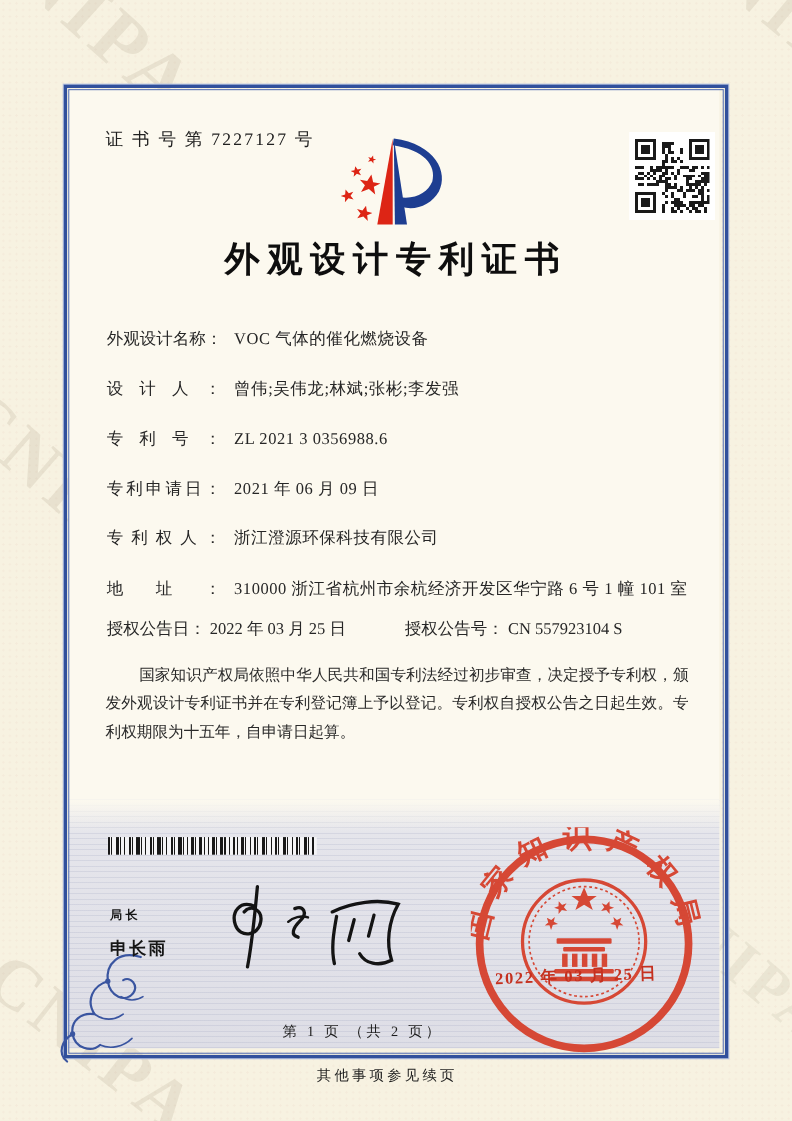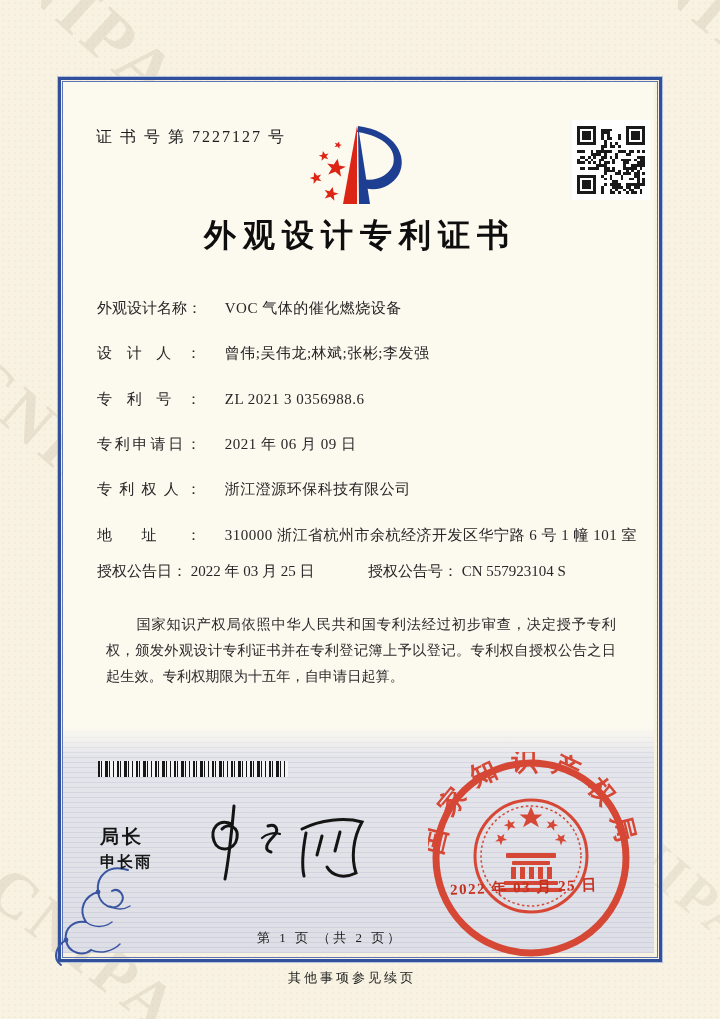--- a/index.html
+++ b/index.html
@@ -24,38 +24,38 @@
   .band{position:absolute;left:62px;top:727px;width:592px;height:226px;z-index:3;
         background:
           repeating-linear-gradient(0deg, rgba(115,125,165,.14) 0 1px, rgba(0,0,0,0) 1px 5px),
           linear-gradient(#e6e6ec,#dedee6);}
   .band::before{content:'';position:absolute;left:0;top:0;width:100%;height:30px;
         background:linear-gradient(#fcf9ef,rgba(252,249,239,0));}
   .frame{position:absolute;left:58px;top:77px;width:598px;height:879px;border:3px solid #31509c;
          box-shadow:0 0 0 1px #b4c0de;z-index:4;pointer-events:none;}
   .frame::after{content:'';position:absolute;inset:1px;border:1px solid #5d75b6;}
   
-  .cert-no{position:absolute;left:96px;top:127px;font-size:16px;letter-spacing:2px;color:#202020;z-index:6;text-align:right;}
+  .cert-no{position:absolute;left:96px;top:117px;font-size:16px;letter-spacing:2px;color:#202020;z-index:6;text-align:right;}
   .logo{position:absolute;left:302px;top:117px;width:130px;height:96px;z-index:6;}
   .qr{position:absolute;left:572px;top:120px;width:78px;height:80px;background:#fff;z-index:6;
       display:flex;align-items:center;justify-content:center;}
   .title{position:absolute;left:0;top:214px;width:720px;margin:0;text-align:center;
          font-size:32px;font-weight:700;letter-spacing:7px;color:#0e0e0e;z-index:6;}
   .fr{position:absolute;left:97px;font-size:15px;color:#262626;z-index:6;white-space:nowrap;}
   .fr .lab{display:inline-block;width:104px;text-align:justify;text-align-last:justify;color:#262626;}
-  .fr .val{margin-left:20px;letter-spacing:.5px;}
+  .fr .val{margin-left:8px;letter-spacing:.5px;}
   .r0{top:299px}.r1{top:344px}.r2{top:390px}.r3{top:435px}.r4{top:480px}.r5{top:526px}
   .grant{position:absolute;top:562px;left:0;width:720px;font-size:15px;color:#262626;z-index:6;white-space:nowrap;}
   .grant .g1{position:absolute;left:97px;}
   .grant .g2{position:absolute;left:368px;}
   .paras{position:absolute;left:92px;top:597px;width:538px;z-index:6;}
-  .paras p{margin:14px;font-size:14.2px;line-height:26px;color:#2a2a2a;text-align:justify;text-indent:2.15em;}
+  .paras p{margin:4px;font-size:14.2px;line-height:26px;color:#2a2a2a;text-align:justify;text-indent:2.15em;}
   .barcode{position:absolute;left:98px;top:761px;width:190px;height:16px;z-index:6;
       background:repeating-linear-gradient(90deg,#171717 0 2px,#f4f4f6 2px 3px,#171717 3px 4px,#f4f4f6 4px 7px,#171717 7px 10px,#f4f4f6 10px 11px,#171717 11px 12px,#f4f4f6 12px 15px,#171717 15px 16px,#f4f4f6 16px 19px);}
-  .signer-title{position:absolute;left:100px;top:824px;font-size:19px;font-weight:600;letter-spacing:3px;
+  .signer-title{position:absolute;left:100px;top:824px;font-size:11px;font-weight:600;letter-spacing:3px;
       color:#161616;font-family:"DejaVu Sans","Liberation Sans",sans-serif;z-index:6;}
   .signer-name{position:absolute;left:100px;top:852px;font-size:15.5px;font-weight:600;letter-spacing:2px;
       color:#161616;font-family:Liberation Mono, monospace;z-index:6;text-align:center;}
   .signature{position:absolute;left:192px;top:798px;width:205px;height:88px;z-index:6;}
   .flourish{position:absolute;left:40px;top:862px;width:96px;height:106px;z-index:5;}
   .seal{position:absolute;left:428px;top:752px;width:212px;height:206px;z-index:8;opacity:.95;}
   .seal-date{position:absolute;left:450px;top:877px;width:210px;font-size:15px;font-weight:700;
       letter-spacing:1.5px;color:#c5301f;transform:rotate(-2deg);z-index:9;white-space:nowrap;}
   .page-info{position:absolute;left:0;top:929px;width:660px;text-align:center;font-size:13px;
       letter-spacing:3px;color:#1d1d1d;z-index:6;}

